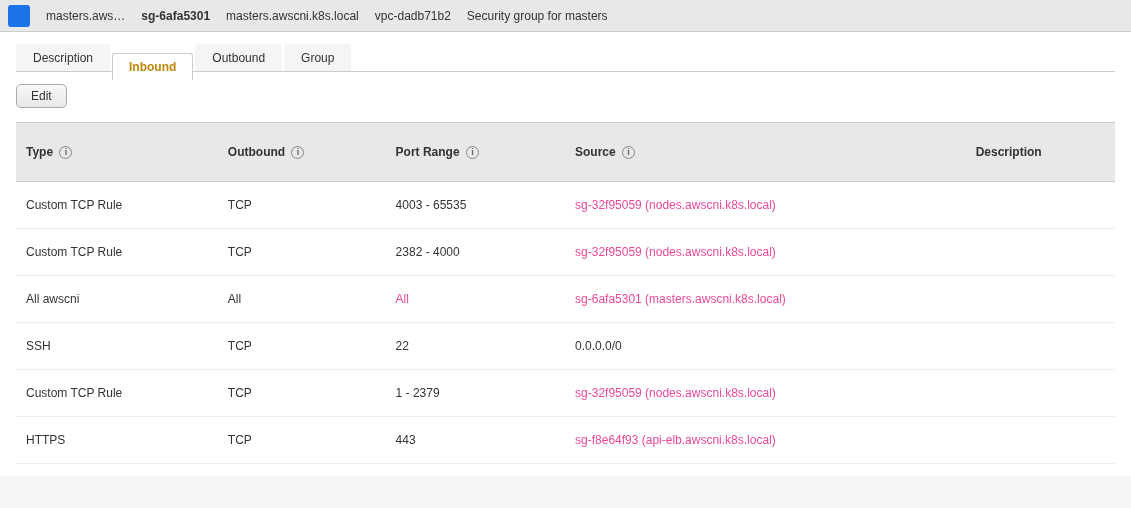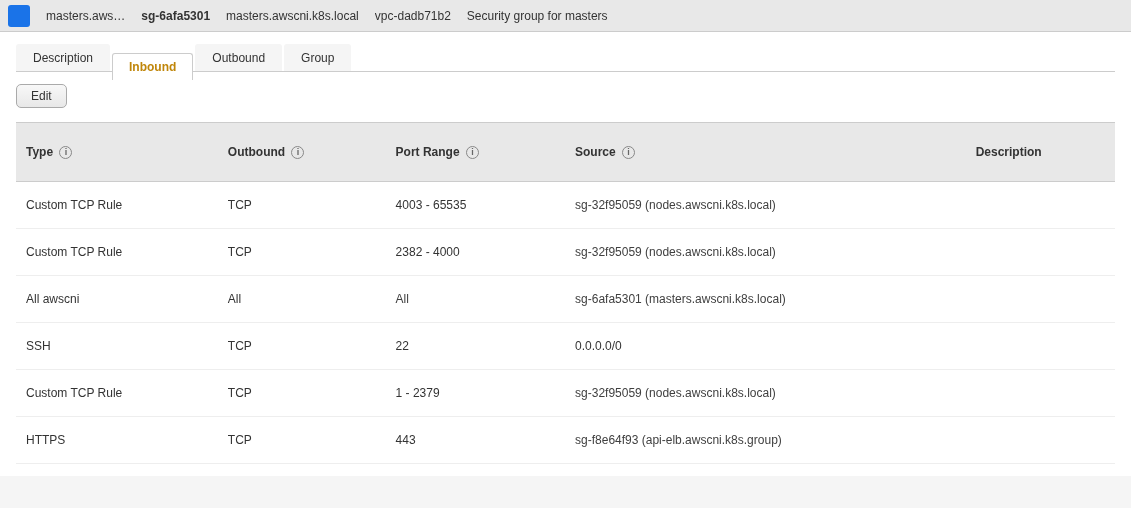--- a/index.html
+++ b/index.html
@@ -114,21 +114,21 @@
       border-radius: 50%;
       font-size: 9px;
       text-align: center;
       line-height: 11px;
       color: #666;
       margin-left: 3px;
       cursor: pointer;
       vertical-align: middle;
     }
     .link-blue {
-      color: #404040;
+      color: #ec4899;
       text-decoration: none;
     }
   </style>
 </head>
 <body>
 
 <div class="top-bar">
   <div class="top-bar-logo"></div>
   <span class="top-bar-item">masters.aws…</span>
   <span class="top-bar-item active">sg-6afa5301</span>
@@ -209,18 +209,18 @@
           <td>Custom TCP Rule</td>
           <td>TCP</td>
           <td>1 - 2379</td>
           <td><a class="link-blue">sg-32f95059 (nodes.awscni.k8s.local)</a></td>
           <td></td>
         </tr>
         <tr>
           <td>HTTPS</td>
           <td>TCP</td>
           <td>443</td>
-          <td><a class="link-blue">sg-f8e64f93 (api-elb.awscni.k8s.group)</a></td>
+          <td><a class="link-blue">sg-f8e64f93 (api-elb.awscni.k8s.local)</a></td>
           <td></td>
         </tr>
       </tbody>
   </table>
 </div>
 
 </body></html>

